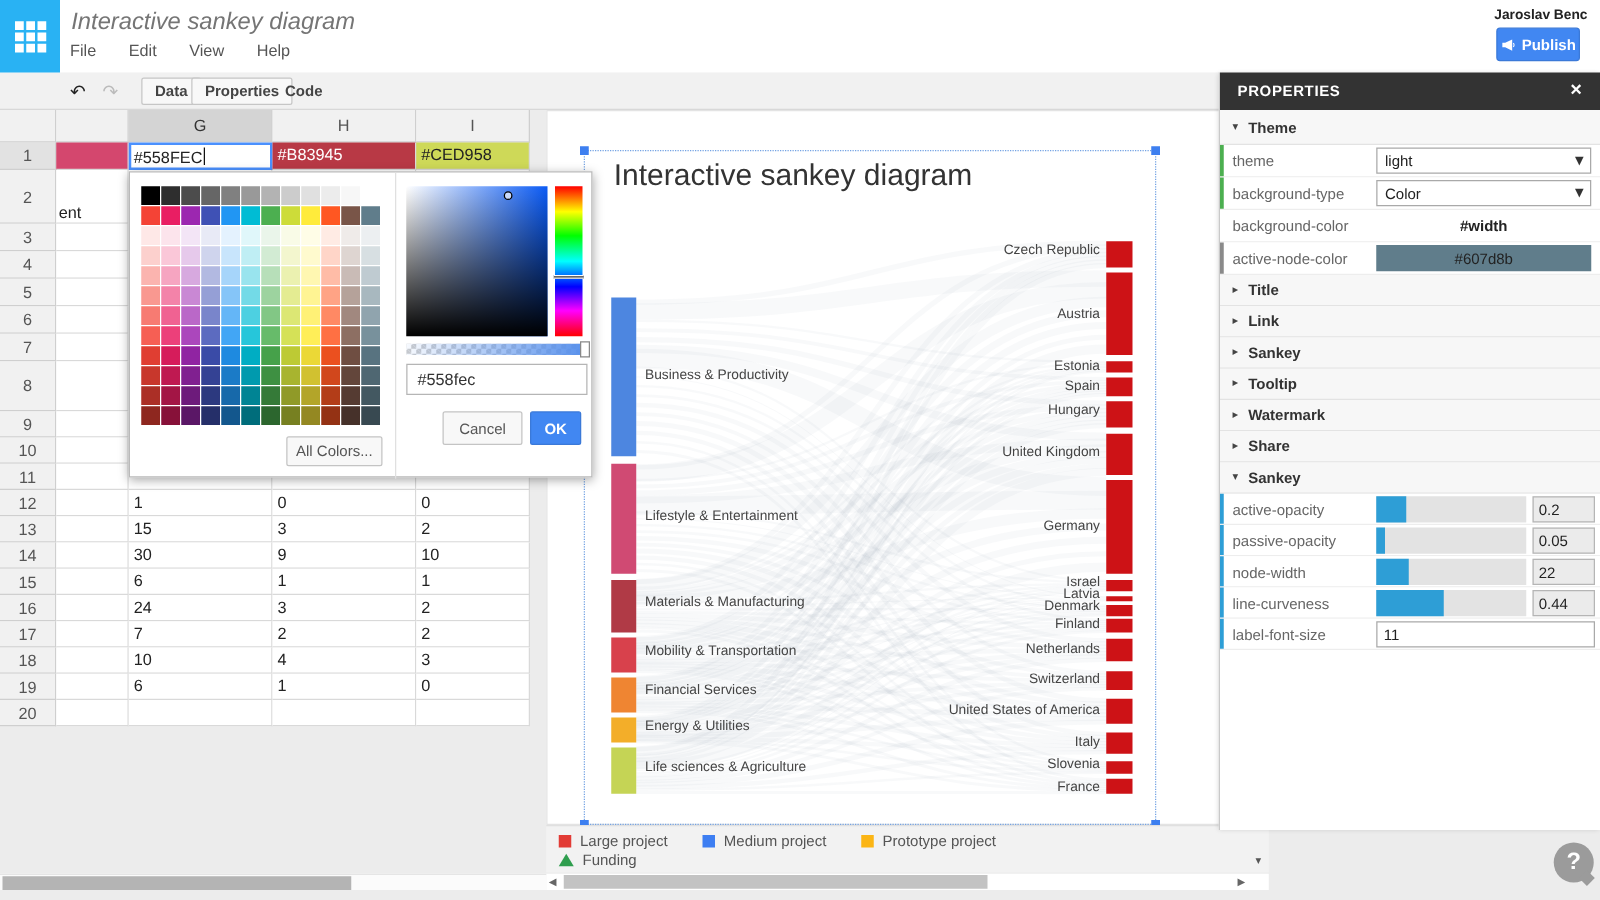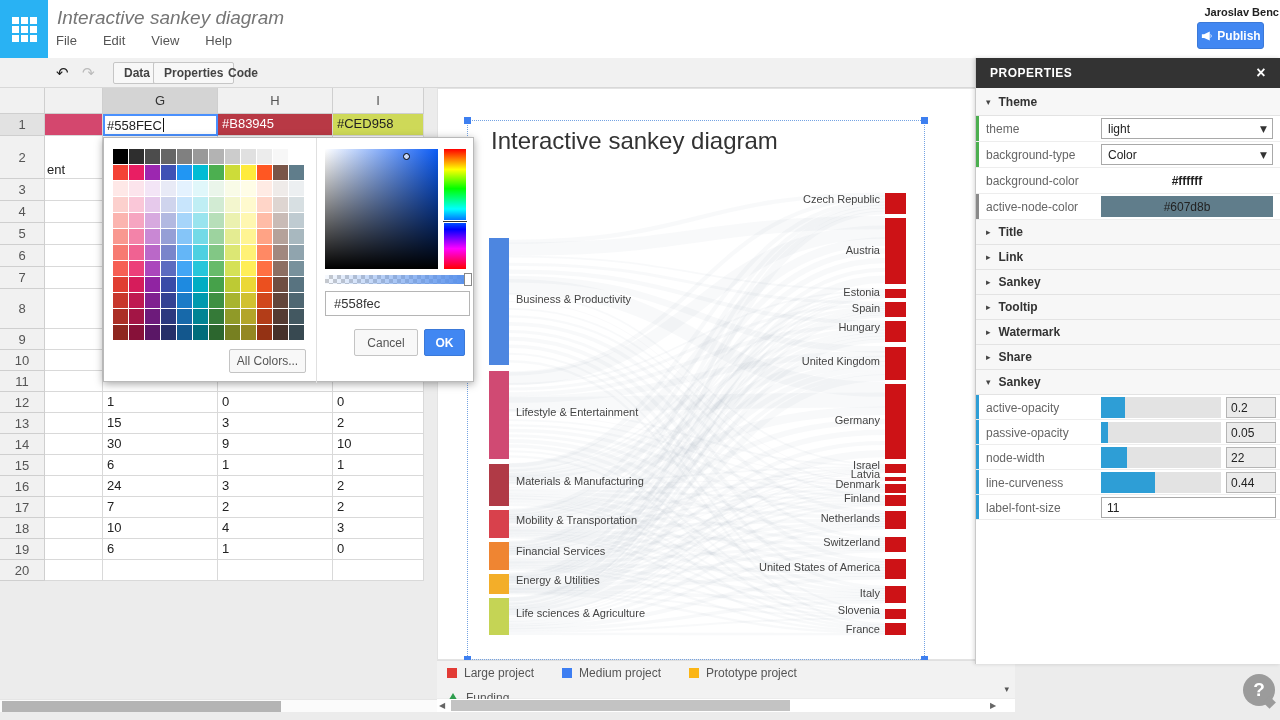--- a/index.html
+++ b/index.html
@@ -8,21 +8,21 @@
   .glyph { font-family:"DejaVu Sans",sans-serif; }
 
   
   .header { position:absolute; left:0; top:0; width:1280px; height:58px; background:#fff; z-index:6; }
   .logo { position:absolute; left:0; top:0; width:48px; height:58px; background:#29b2f3; display:flex; align-items:center; justify-content:center; }
   .logo-grid { display:grid; grid-template-columns:repeat(3,7px); grid-template-rows:repeat(3,7px); gap:2px; }
   .logo-grid i { background:#fff; }
   .app-title { position:absolute; left:57px; top:7px; font-size:19px; font-style:italic; color:#757575; }
   .menubar { position:absolute; left:56px; top:33px; display:flex; gap:26px; font-size:13px; color:#555; }
   .menubar span { cursor:default; }
-  .username { position:absolute; right:1px; top:6px; font-size:11px; font-weight:bold; color:#222; }
+  .username { position:absolute; right:10px; top:6px; font-size:11px; font-weight:bold; color:#222; }
   .publish-btn { position:absolute; right:16px; top:22px; width:67px; height:27px; background:#4187f2; border:1px solid #3b79d8; border-radius:3px; color:#fff; font-size:12px; font-weight:bold; display:flex; align-items:center; justify-content:center; gap:5px; }
 
   
   .toolbar { position:absolute; left:0; top:58px; width:1280px; height:30px; background:#f1f1f1; border-bottom:1px solid #d8d8d8; z-index:5; display:flex; align-items:center; }
   .undo { position:absolute; left:56px; font-size:15px; color:#222; }
   .redo { position:absolute; left:82px; font-size:15px; color:#bbb; }
   .tb-tab { height:22px; padding:0 10px; border:1px solid #c6c6c6; border-radius:2px; background:#f8f8f8; font-size:12px; font-weight:bold; color:#444; display:flex; align-items:center; }
   .tb-tab.data { position:absolute; left:113px; }
   .tb-tab.properties { position:absolute; left:153px; }
   .tb-code { position:absolute; left:228px; font-size:12px; font-weight:bold; color:#444; }
@@ -74,21 +74,21 @@
   .preview { position:absolute; left:437px; top:88px; width:578px; height:624px; z-index:1; }
   .canvas { position:absolute; left:0; top:0; width:578px; height:572px; background:#fff; border:1px solid #e3e3e3; }
   .chart-title { position:absolute; left:53px; top:38px; font-size:24px; color:#333; }
   .selection { position:absolute; left:29px; top:31px; width:458px; height:540px; border:1px dotted #74a3e3; }
   .sel-handle { position:absolute; width:7px; height:7px; background:#3d7ff0; }
   .sh-tl { left:-4px; top:-4px; } .sh-tr { right:-4px; top:-4px; }
   .sh-bl { left:-4px; bottom:-4px; } .sh-br { right:-4px; bottom:-4px; }
   .sankey-svg { position:absolute; left:0; top:0; }
   .legendbar { position:absolute; left:0; top:572px; width:578px; height:38px; background:#f2f2f2; border-top:1px solid #e0e0e0; font-size:12px; color:#555; }
   .legend-row1 { position:absolute; left:10px; top:5px; display:flex; gap:28px; align-items:center; }
-  .legend-row2 { position:absolute; left:10px; top:30px; display:flex; gap:28px; align-items:center;text-align:center; }
+  .legend-row2 { position:absolute; left:10px; top:20px; display:flex; gap:28px; align-items:center;text-align:center; }
   .legend-item { display:flex; align-items:center; gap:7px; }
   .sw-square { width:10px; height:10px; display:inline-block; }
   .sw-triangle { width:0; height:0; border-left:6px solid transparent; border-right:6px solid transparent; display:inline-block; }
   .legend-expand { position:absolute; right:6px; bottom:4px; font-size:9px; color:#555; }
   .preview-scrollbar { position:absolute; left:0; top:611px; width:578px; height:13px; background:#fff; }
   .pv-thumb { position:absolute; left:14px; top:1px; width:339px; height:11px; background:#c3c3c3; }
   .pv-left { position:absolute; left:2px; top:2px; font-size:8px; color:#666; }
   .pv-right { position:absolute; left:553px; top:2px; font-size:8px; color:#666; }
 
   
@@ -725,21 +725,21 @@
     <div class="plabel">theme</div>
     <div class="pselect"><span>light</span><span class="dd glyph">▼</span></div>
   </div>
   <div class="prow">
     <div class="accent" id="acc-bgtype" style="background: rgb(76, 175, 80);"></div>
     <div class="plabel">background-type</div>
     <div class="pselect"><span>Color</span><span class="dd glyph">▼</span></div>
   </div>
   <div class="prow">
     <div class="plabel">background-color</div>
-    <div class="pcenter">#ffffff</div>
+    <div class="pcenter">#width</div>
   </div>
   <div class="prow">
     <div class="accent" id="acc-active" style="background: rgb(138, 138, 138);"></div>
     <div class="plabel">active-node-color</div>
     <div class="pswatch" id="active-swatch" style="background: rgb(96, 125, 139);">#607d8b</div>
   </div>
   <div id="collapsed-sections">
       <div class="sec-hdr small">
         <span class="sec-arrow glyph">▸</span>
         <span>Title</span>

